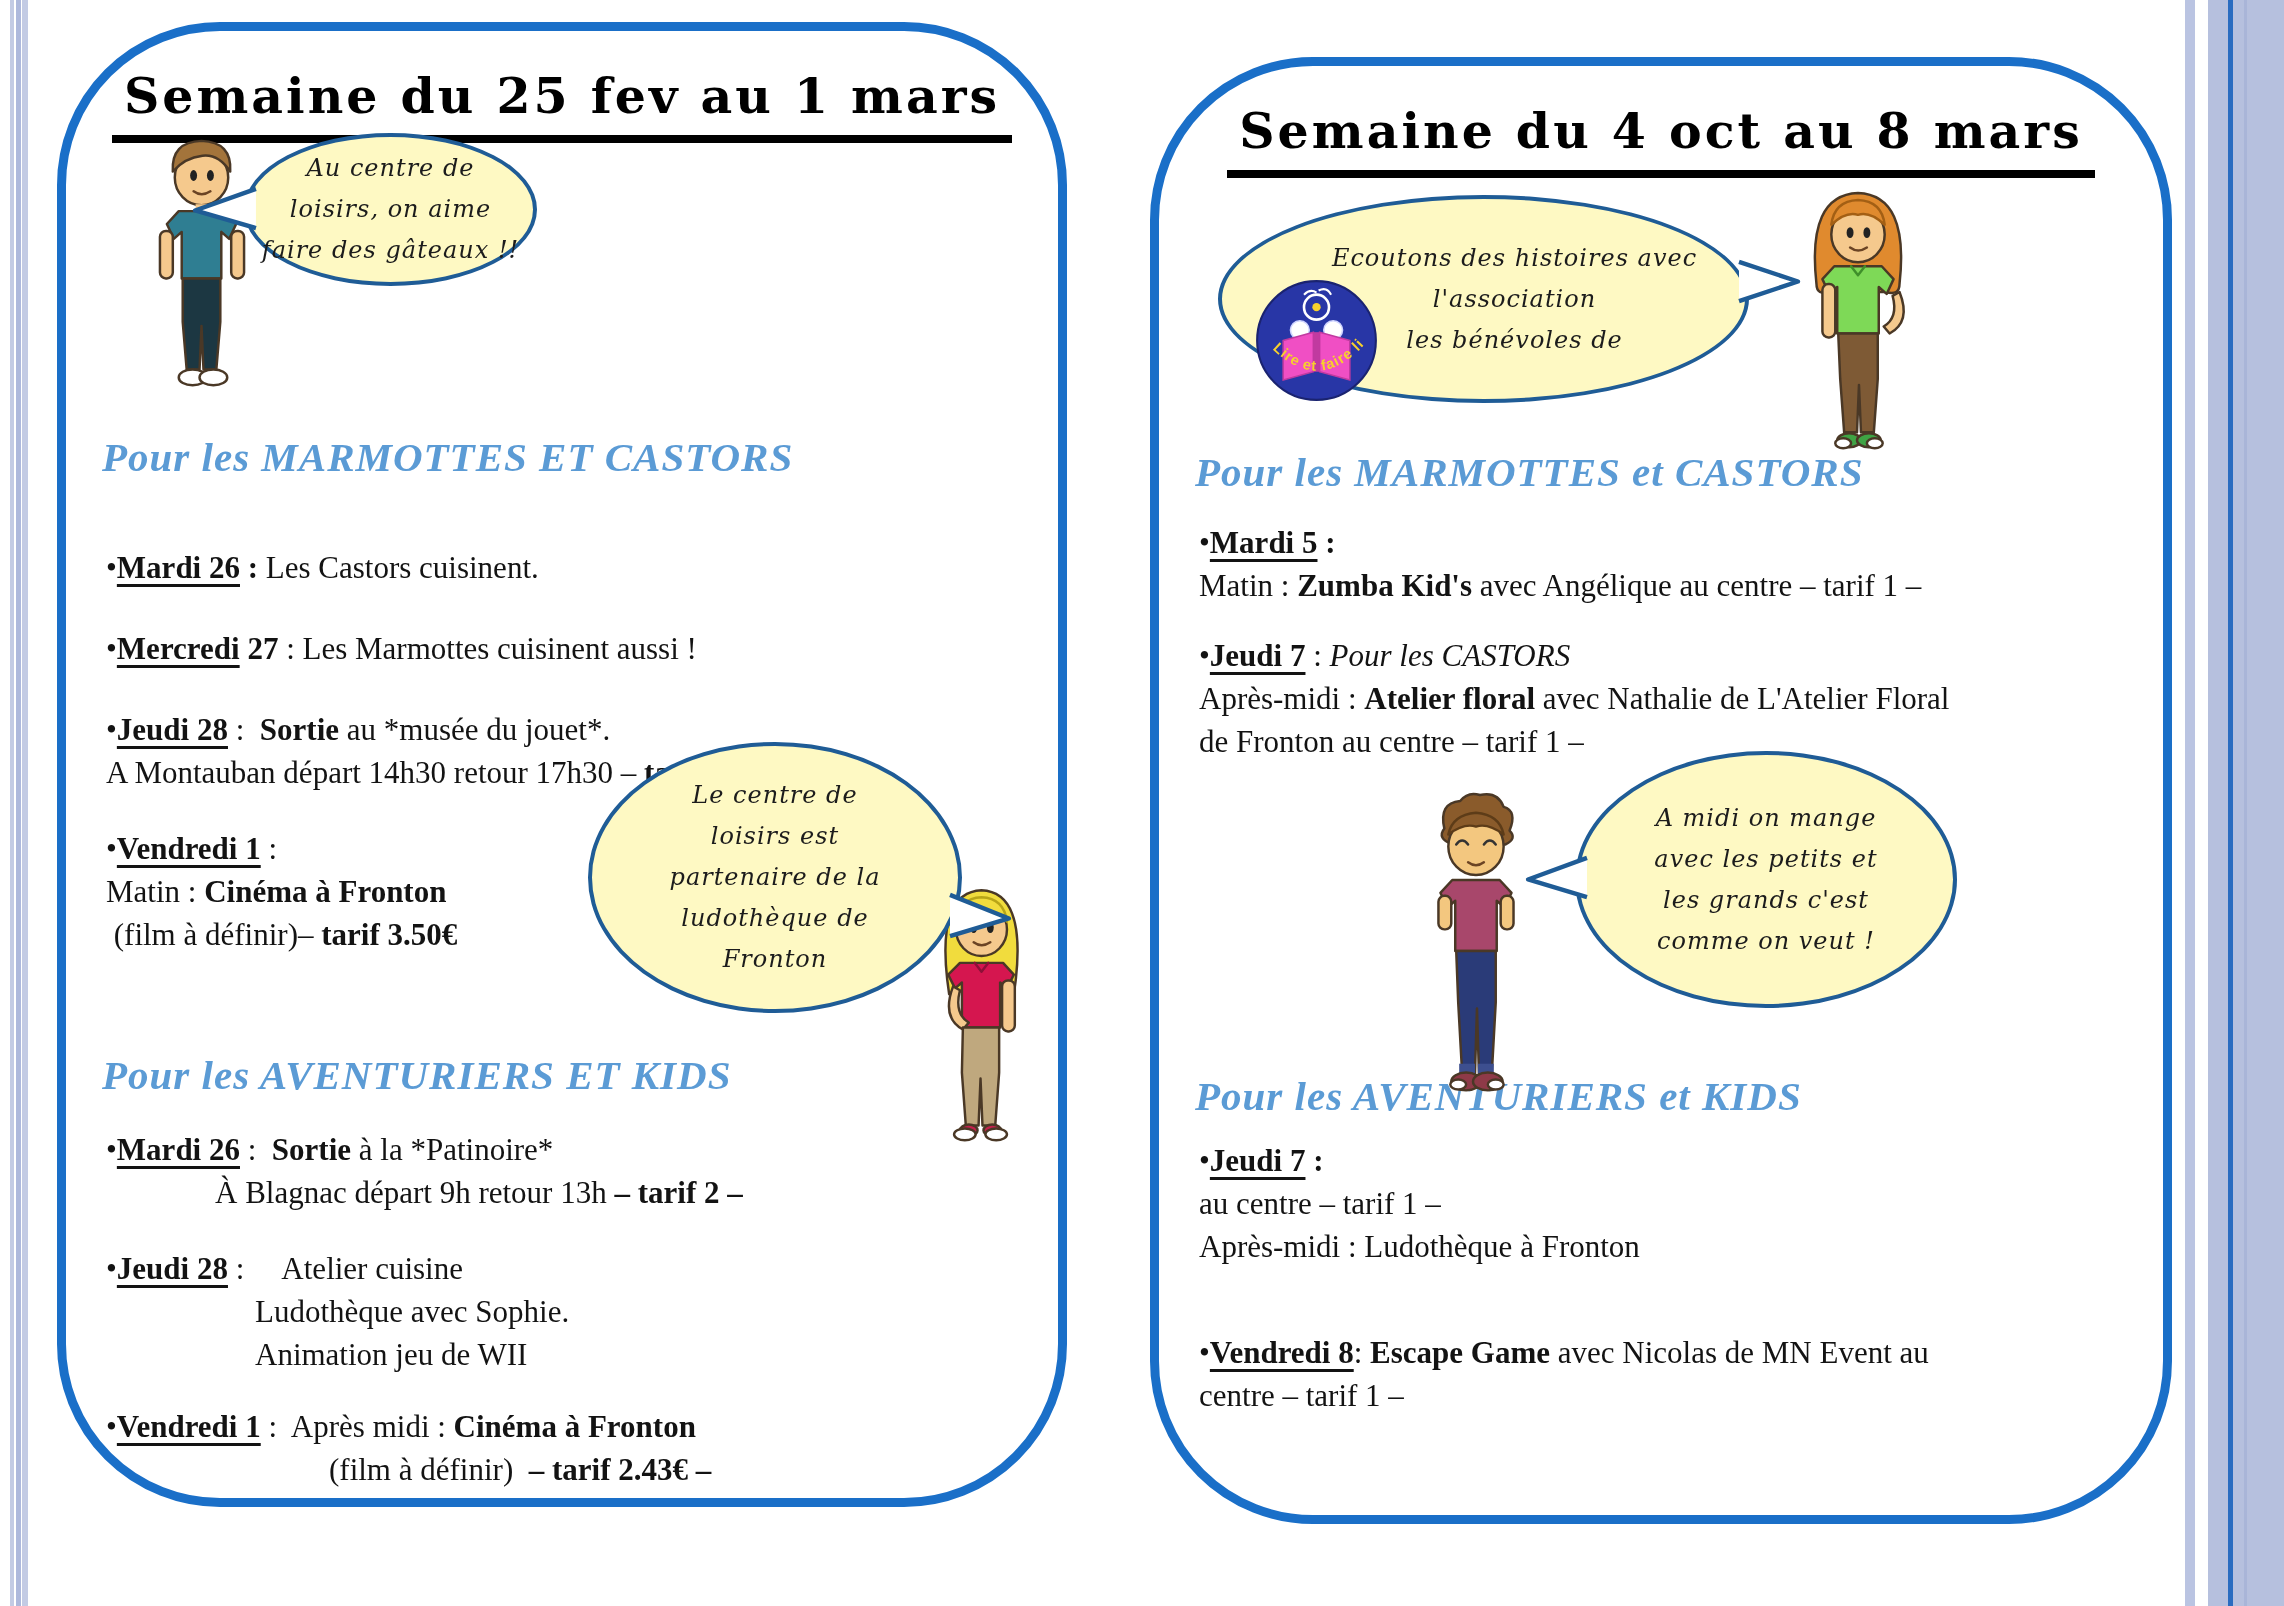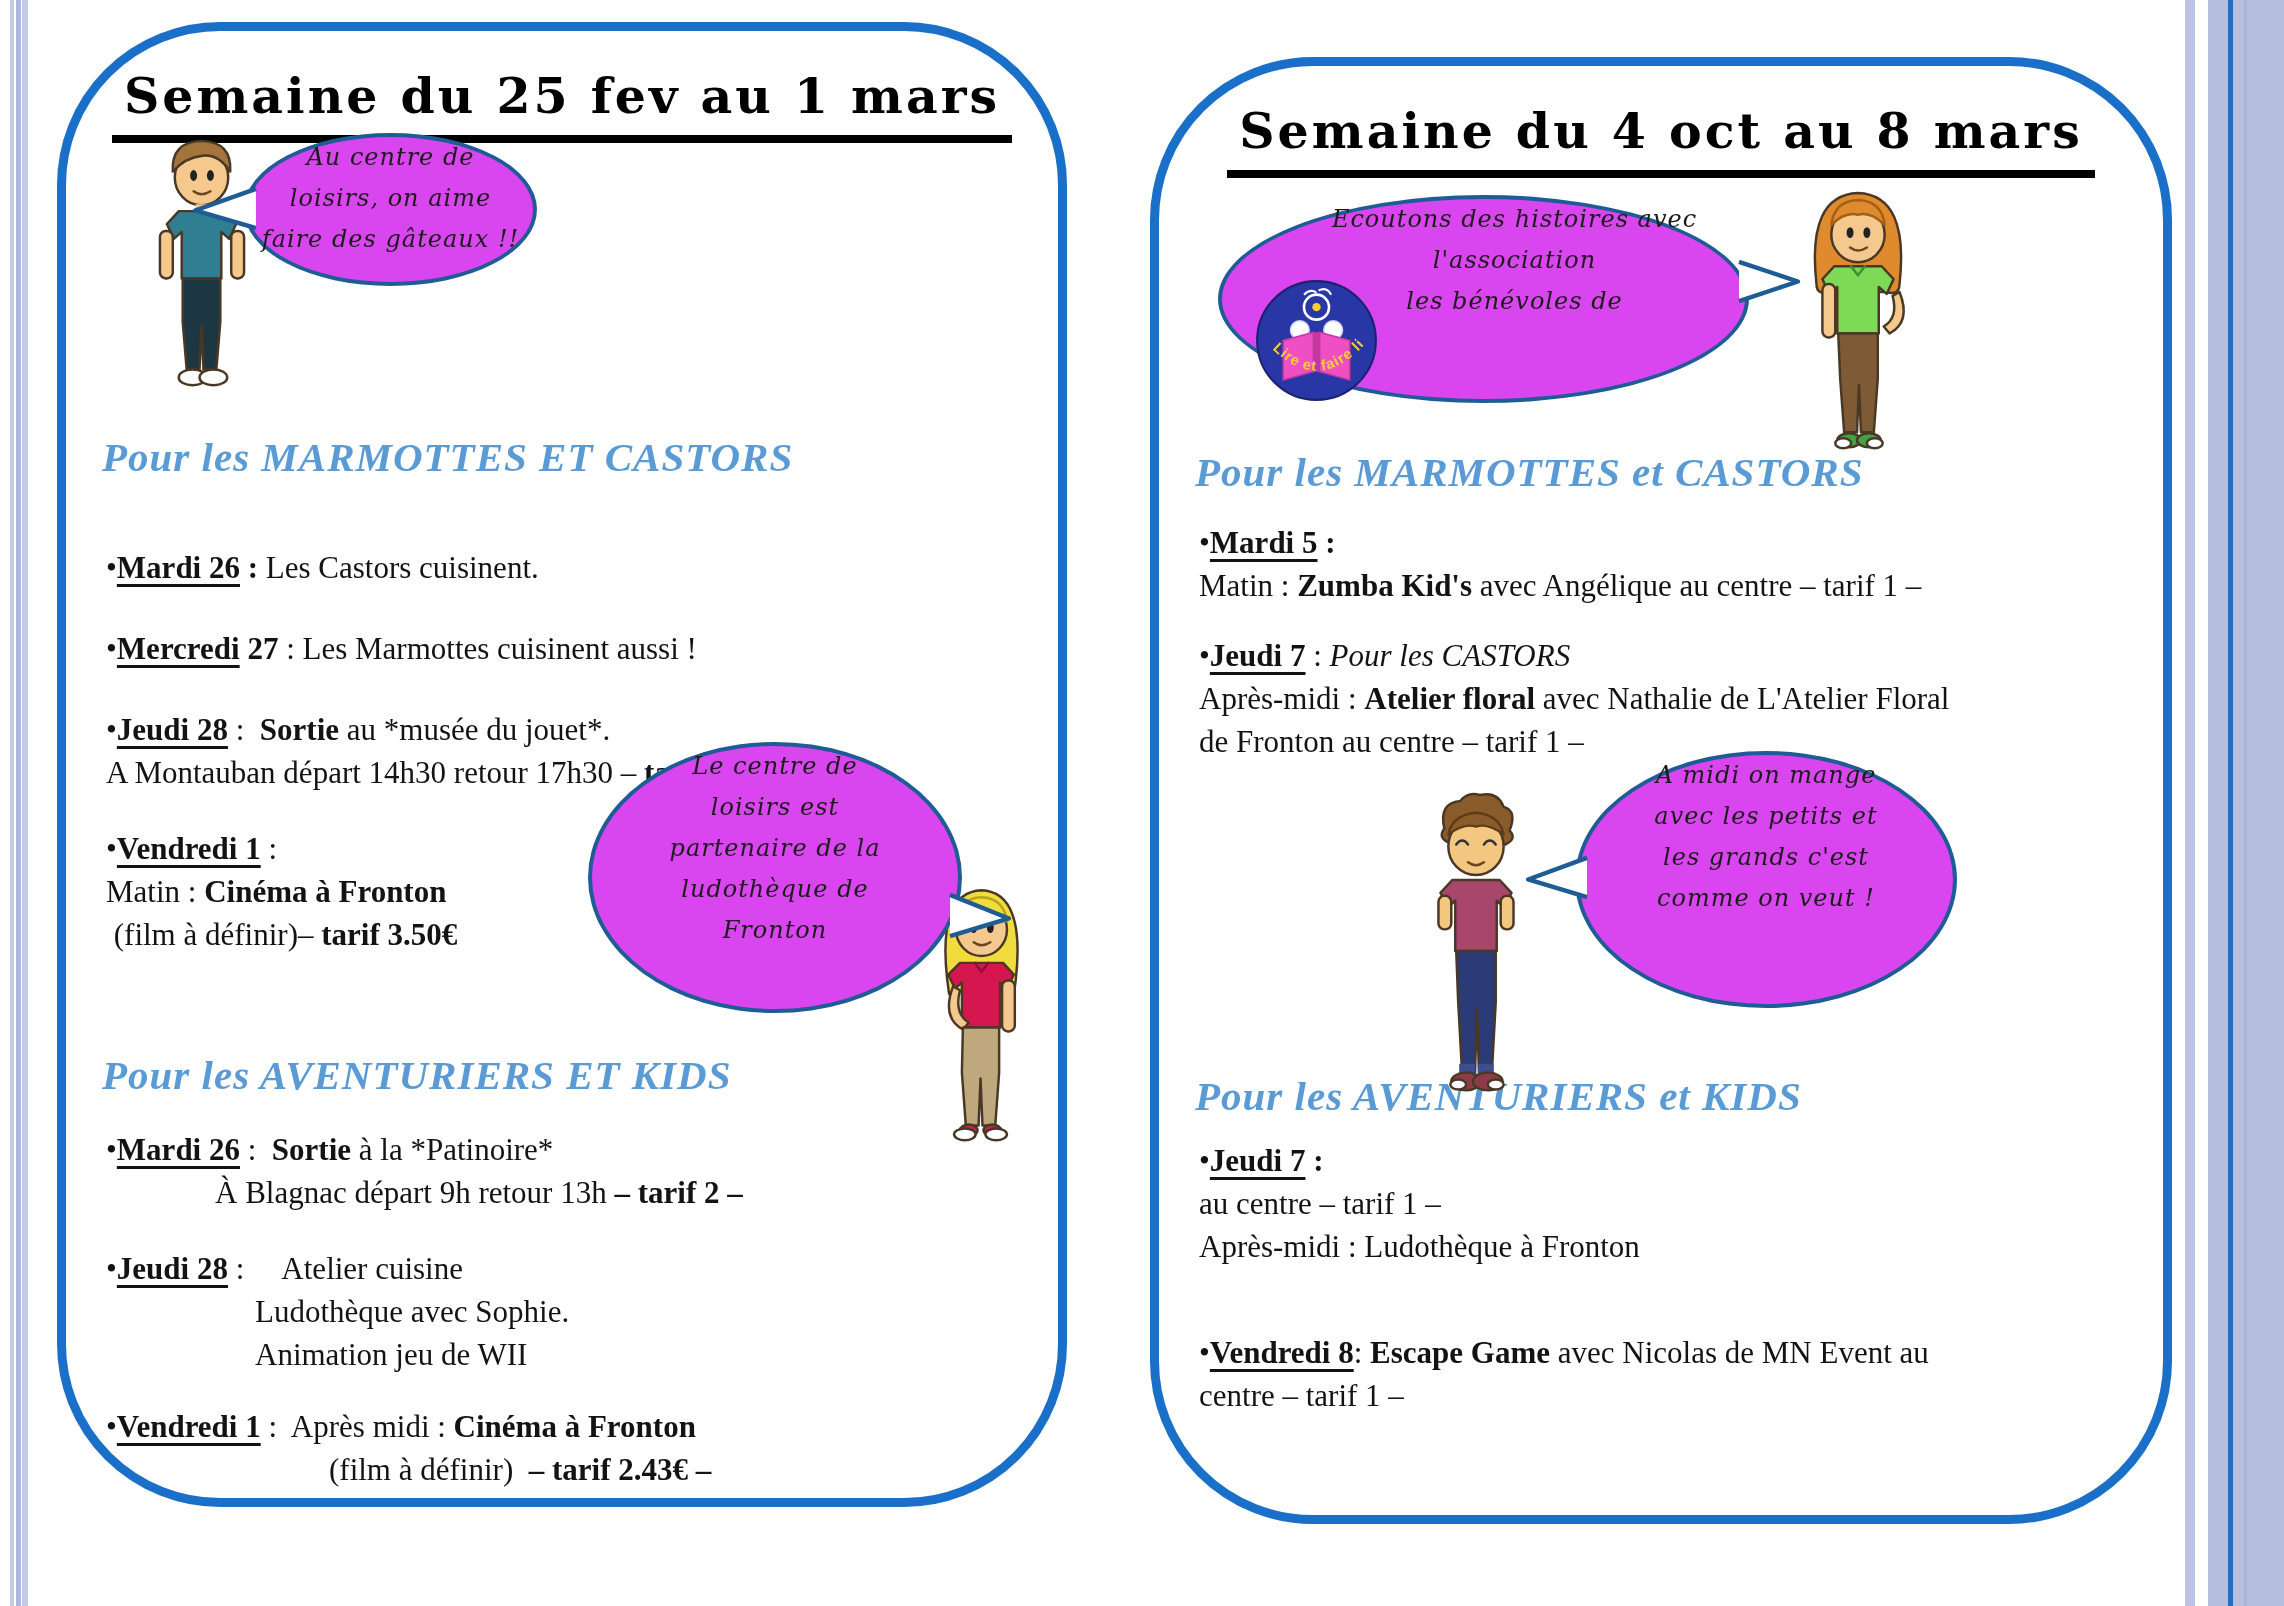--- a/index.html
+++ b/index.html
@@ -15,22 +15,22 @@
   .panel-right{left:1150px;top:57px;width:1022px;height:1467px}
   .ptitle{position:absolute;top:36px;left:0;right:0;text-align:center}
   .ptitle-text{display:inline-block;font-family:"DejaVu Serif",serif;font-weight:bold;font-size:49px;
     letter-spacing:3px;color:#000;border-bottom:8px solid #000;padding:0 12px 10px}
   .heading{position:absolute;left:28px;margin:8px;font-family:"Liberation Serif",serif;font-style:italic;
     font-weight:bold;font-size:41px;color:#5b9bd5;letter-spacing:1px}
   .ev{position:absolute;left:40px;right:22px;font-size:31px;line-height:43px;color:#131313;white-space:pre-wrap}
   .ev .b{font-weight:bold}
   .ev .u{text-decoration:underline;text-decoration-thickness:3px;text-underline-offset:6px}
   .ev .i{font-style:italic}
-  .bubble{position:absolute;background:#d946ef;border:4px solid #1f5c96;border-radius:50%;
-    display:flex;justify-content:center;text-align:center;z-index:3}
+  .bubble{position:absolute;background:#fef9c3;border:4px solid #1f5c96;border-radius:50%;
+    display:flex;align-items:center;justify-content:center;text-align:center;z-index:3}
   .btxt{font-family:"DejaVu Serif",serif;font-style:italic;font-size:24px;line-height:41px;
     color:#1c1c1c;letter-spacing:1px}
   .btxt-offset{margin-left:62px}
   .tail{position:absolute;z-index:4}
   .kid{position:absolute;z-index:1}
   .logo{position:absolute;z-index:5}
 </style>
 </head>
 <body>
 

